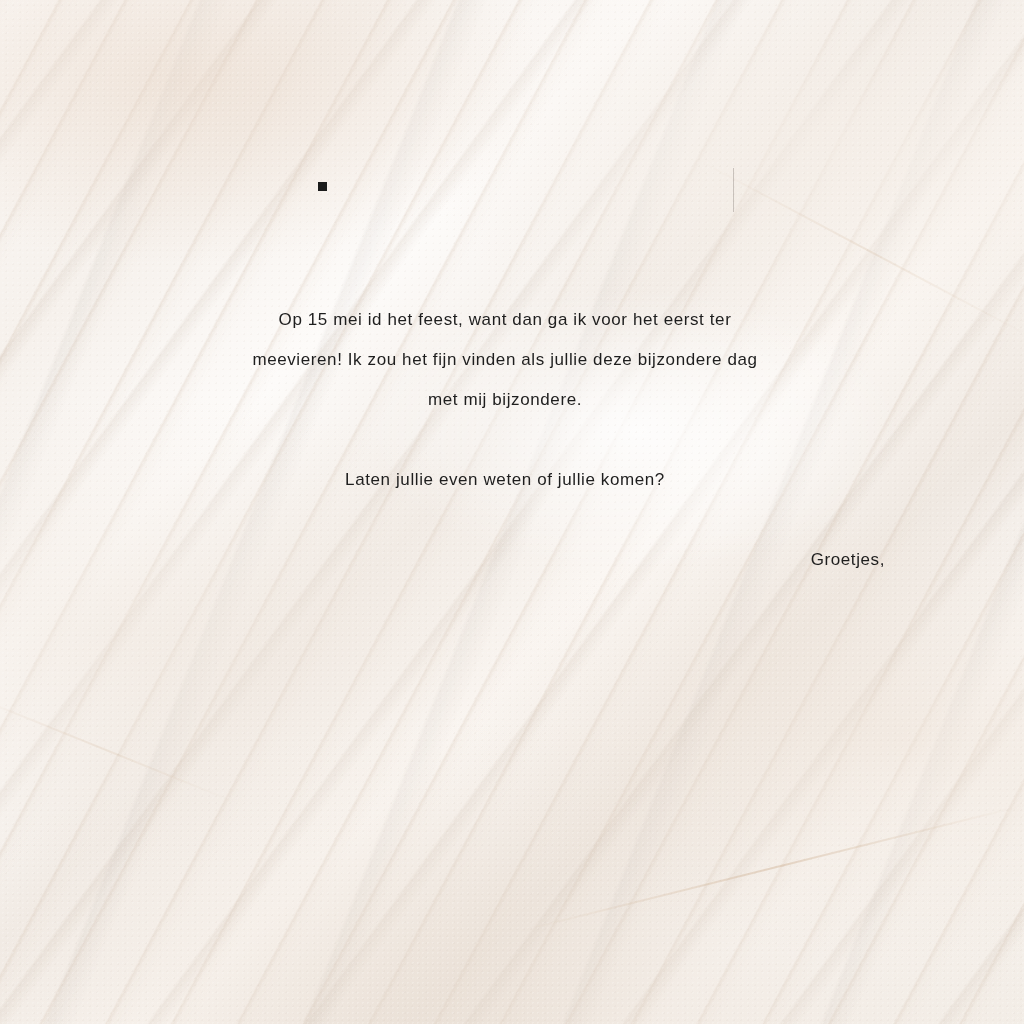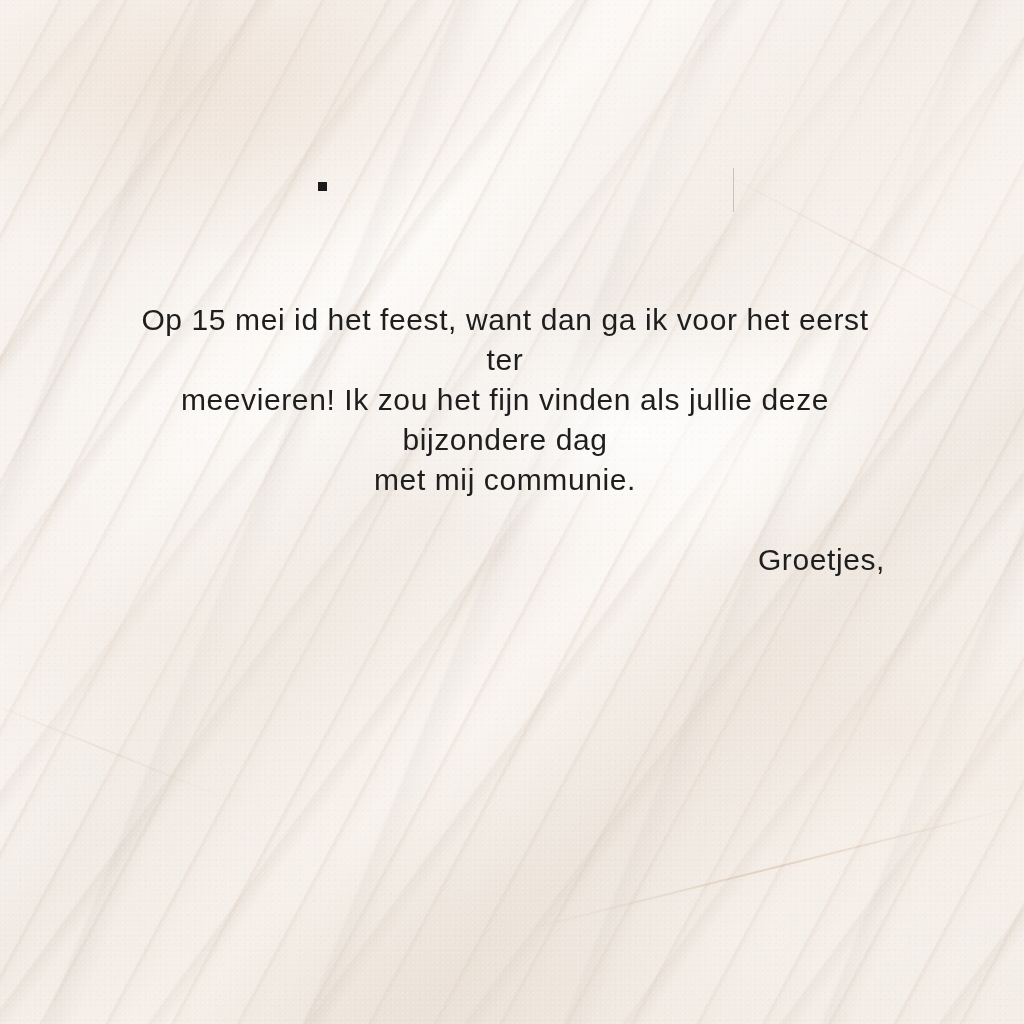--- a/index.html
+++ b/index.html
@@ -111,21 +111,21 @@
   }
 
   .text-block {
     position: absolute;
     left: 0;
     right: 14px;
     top: 300px;
     text-align: center;
     color: #1e1e1e;
     font-family: "Liberation Sans", sans-serif;
-    font-size: 30px;
+    font-size: 17px;
     font-weight: 300;
     letter-spacing: 0.6px;
     line-height: 40px;
   }
   .para {
     width: 760px;
     margin: 0 auto;
   }
   .para + .para {
     margin-top: 40px;
@@ -154,25 +154,26 @@
   <div class="content">
 
     <div class="marker"></div>
     <div class="divider-tick"></div>
 
     <div class="text-block">
 
       <div class="para">
         <span class="line">Op 15 mei id het feest, want dan ga ik voor het eerst ter</span>
         <span class="line">meevieren! Ik zou het fijn vinden als jullie deze bijzondere dag</span>
-        <span class="line">met mij communie.</span>
+        <span class="line">met mij bijzondere.</span>
       </div>
 
 
       <div class="para">
+        <span class="line">Laten jullie even weten of jullie komen?</span>
       </div>
 
       <div class="para sign">
         <span class="line">Groetjes,</span>
       </div>
 
     </div>
   </div>
 </div>
 

